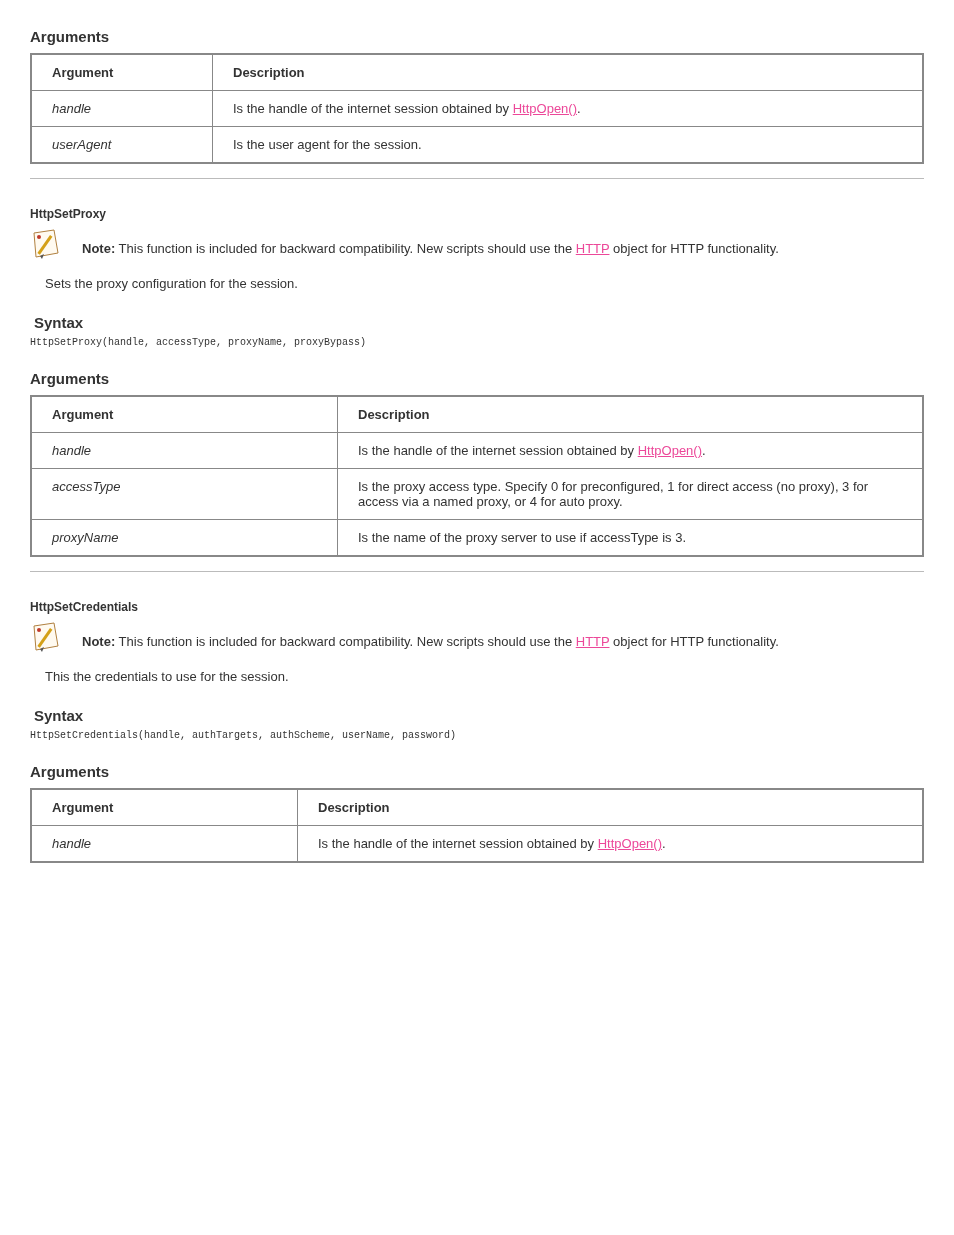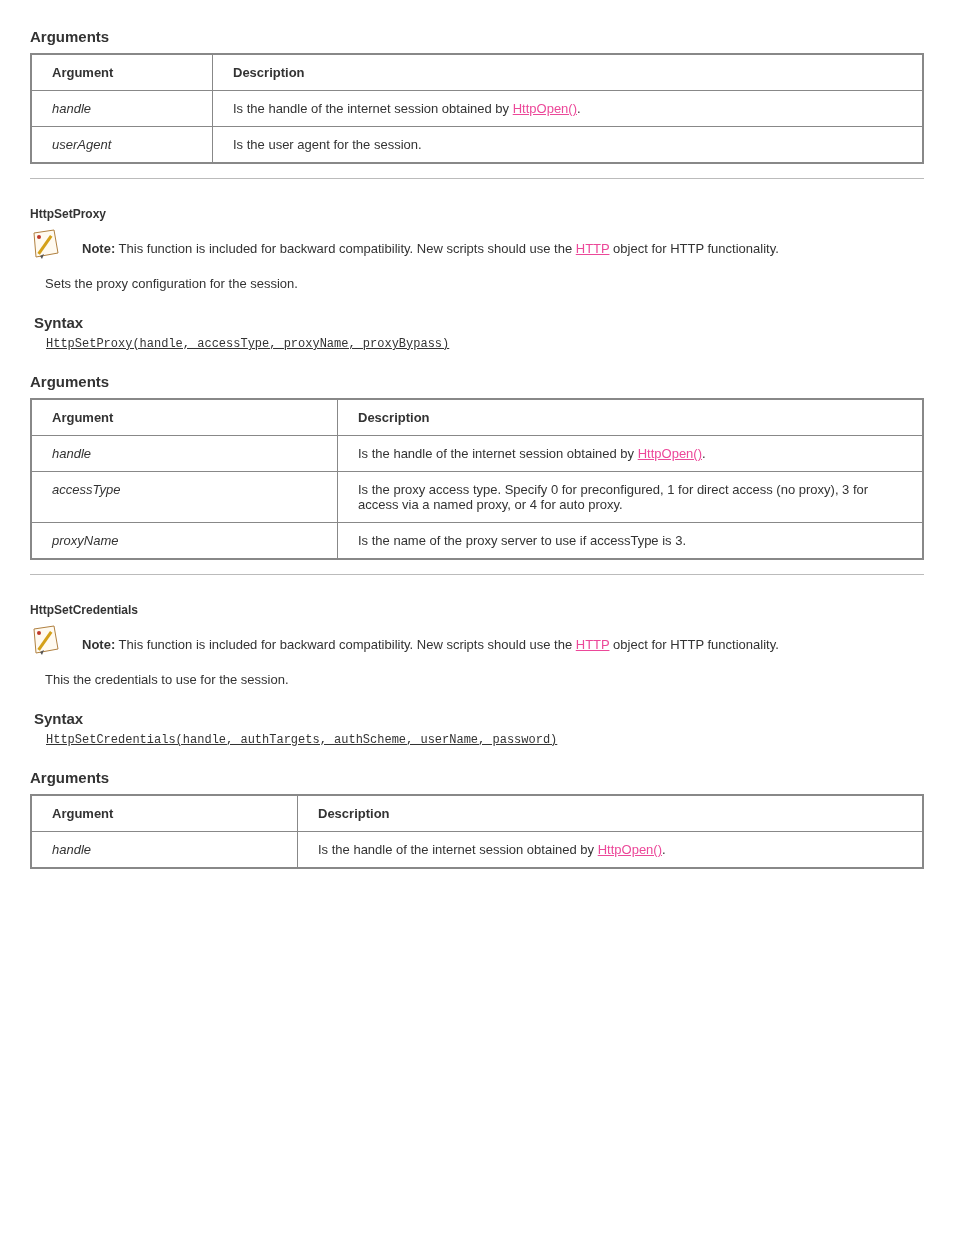--- a/index.html
+++ b/index.html
@@ -11,24 +11,23 @@
     background: #fff;
     width: 894px;
   }
   a { color: #ec4899; text-decoration: underline; }
   div.paragraph { margin: 14px 0 14px 15px; line-height: 1.45; }
   h3.hdr { font-size: 12px; font-weight: bold; margin: 28px 0 6px 0; }
   h3.hdr-syntax { font-size: 15px; font-weight: bold; margin: 20px 0 6px 4px; }
   h3.hdr-args { font-size: 15px; font-weight: bold; margin: 22px 0 8px 0; }
   pre.syntax {
     font-family: "Courier New", monospace;
-    font-size: 12px;
-    margin: 2px 0 10px 16px;
+    font-size: 10px;
+    margin: 2px 0 10px 0;
     white-space: pre;
-    text-decoration: underline;
   }
   table.params {
     border-collapse: collapse;
     width: 100%;
     margin-top: 4px;
     border: 2px solid #888;
   }
   table.params th, table.params td {
     border: 1px solid #888;
     padding: 10px 20px;

